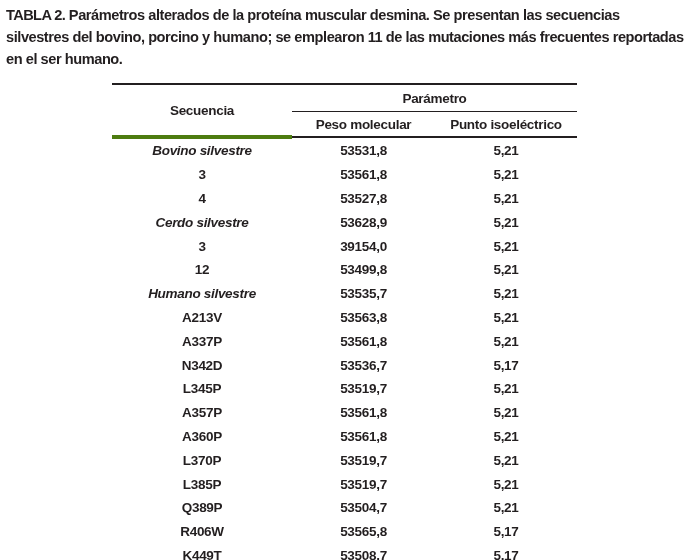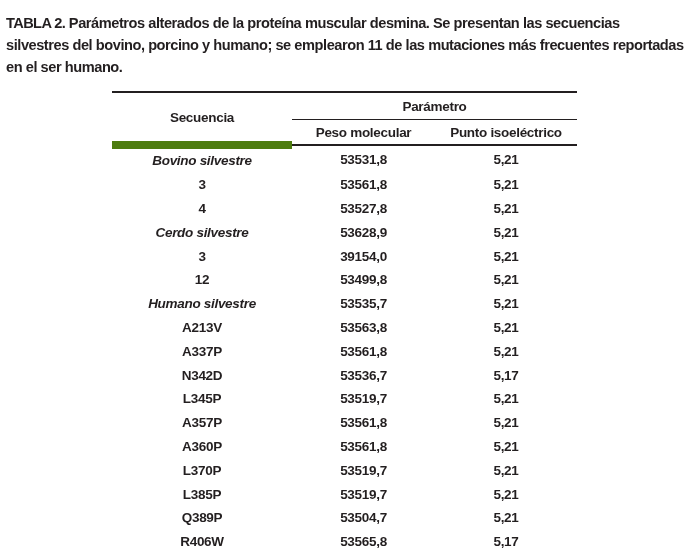--- a/index.html
+++ b/index.html
@@ -15,21 +15,21 @@
     color: #231f20;
   }
   .page {
     width: 689px;
     height: 560px;
     background: #ffffff;
     box-sizing: border-box;
   }
   .caption {
     margin: 0;
-    padding: 12px 4px 0 6px;
+    padding: 4px 4px 0 6px;
     font-size: 14.6px;
     font-weight: bold;
     line-height: 22px;
     letter-spacing: -0.45px;
     text-align: left;
   }
   .caption-label {
     letter-spacing: -0.6px;
   }
   table.data-table {
@@ -47,21 +47,21 @@
   col.c-punto { width: 142px; }
   thead { border-bottom: 2px solid #231f20; }
   th, td {
     padding: 0;
     text-align: center;
     vertical-align: middle;
     font-weight: normal;
   }
   th { font-weight: bold; }
   .th-seq {
-    border-bottom: 8px solid #4d7c0f;
+    border-bottom: 4px solid #4d7c0f;
   }
   .group-th {
     height: 26px;
     border-bottom: 1.5px solid #231f20;
   }
   .sub-th {
     height: 24px;
     border-bottom: 2px solid #231f20;
   }
   tbody td {

